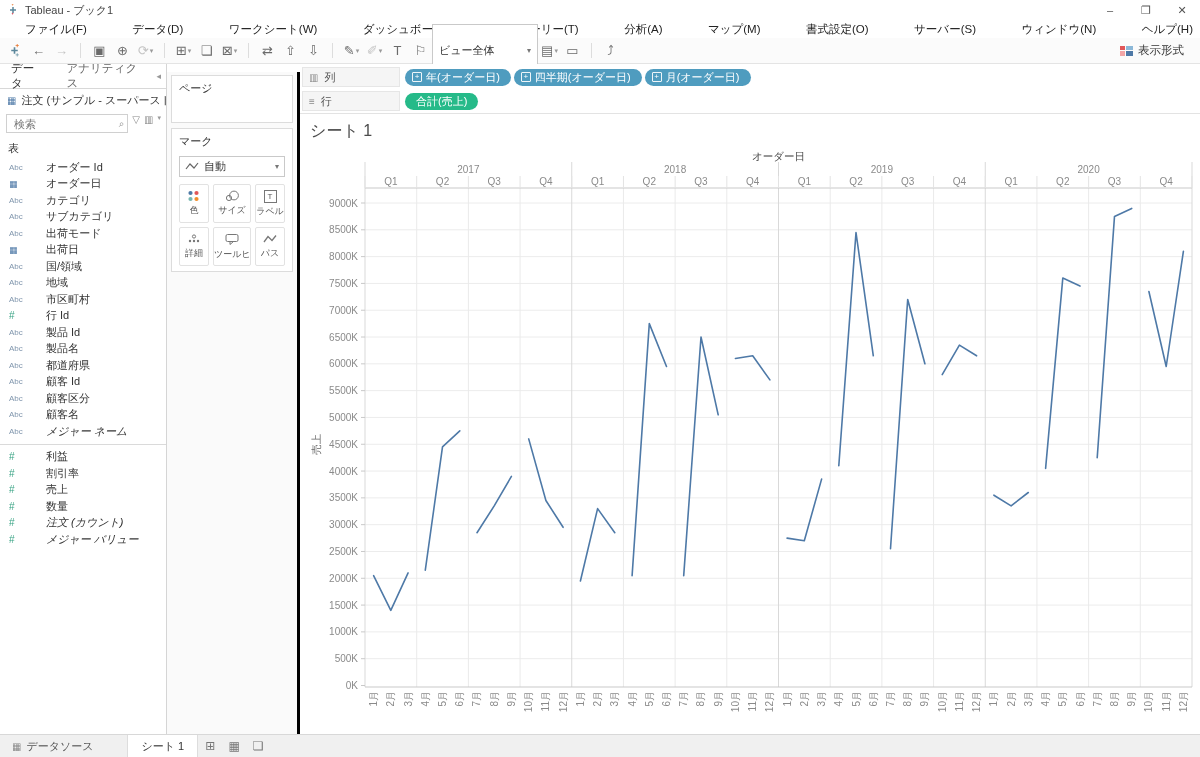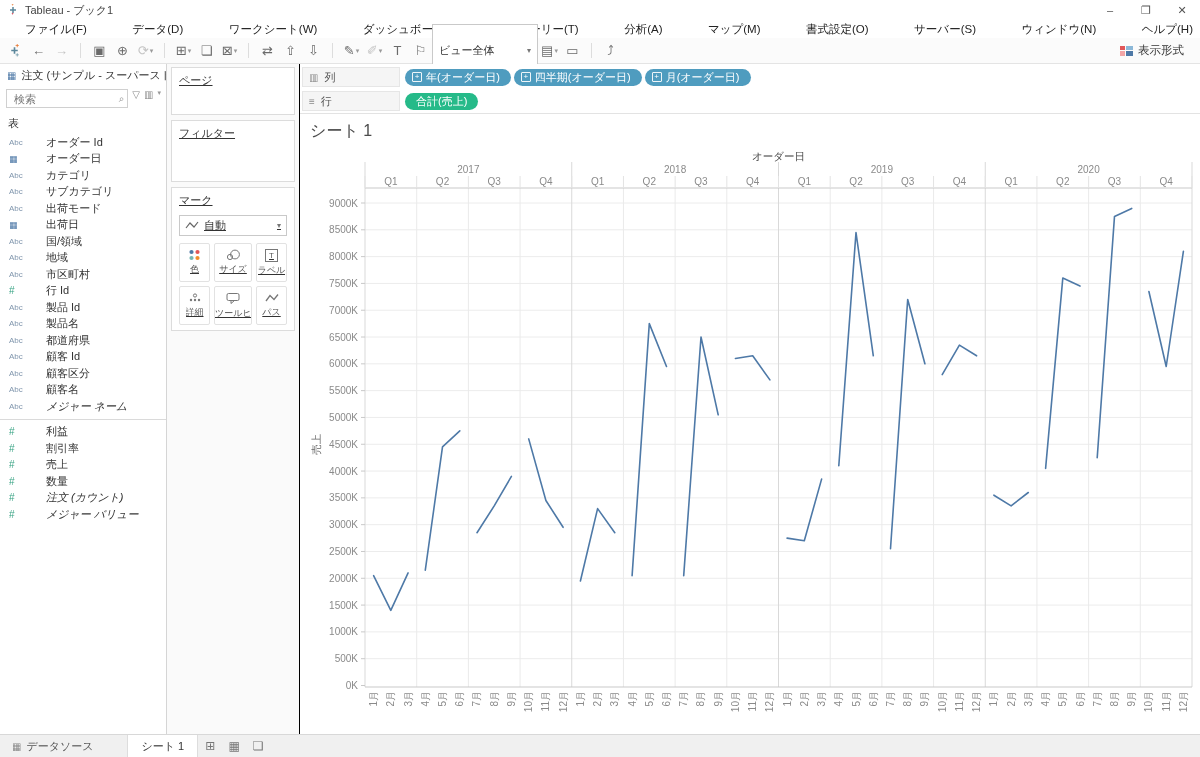--- a/index.html
+++ b/index.html
@@ -40,21 +40,21 @@
   .tiny-caret{font-size:7px;color:#999;}
   .tables-header{font-size:11px;color:#333;padding:5px 0 3px 8px;}
   .field-row{height:16.5px;display:flex;align-items:center;padding-left:9px;gap:17px;white-space:nowrap;}
   .f-ic{width:20px;flex:none;font-size:8px;color:#8096ad;font-style:normal;}
   .f-ic.date{color:#4e79a7;font-size:9px;}
   .f-ic.hash{color:#38a384;font-size:10px;}
   .field-label{font-size:11px;color:#333;}
   .field-row.italic .field-label{font-style:italic;}
   .field-sep{height:1px;background:#dadada;margin:4px 0;}
   
-  .cards{position:absolute;left:167px;top:64px;width:133px;bottom:22px;background:#fafafa;border-right:1px solid #000000;box-sizing:border-box;padding:3px 4px;text-decoration:underline;}
+  .cards{position:absolute;left:167px;top:72px;width:133px;bottom:22px;background:#fafafa;border-right:3px solid #000000;box-sizing:border-box;padding:3px 4px;}
   .card{background:#fff;border:1px solid #dcdcdc;margin-bottom:5px;padding:5px 7px;font-size:11px;color:#333;}
   .card.pages{height:36px;}
   .card.filters{height:50px;}
   .mark-type-dd{margin-top:7px;border:1px solid #c9c9c9;height:19px;display:flex;align-items:center;gap:5px;padding:0 5px;background:#fff;}
   .mark-type-dd .dd-caret{margin-left:auto;font-size:8px;color:#777;}
   .marks-grid{display:grid;grid-template-columns:repeat(3,1fr);gap:4px;margin-top:7px;}
   .mark-btn{border:1px solid #e2e2e2;border-radius:2px;height:37px;display:flex;flex-direction:column;align-items:center;justify-content:center;gap:2px;background:#fff;}
   .mark-btn .lbl{font-size:9px;color:#555;white-space:nowrap;max-width:36px;overflow:hidden;}
   .t-box{width:11px;height:11px;border:1px solid #777;font-size:8px;color:#555;display:flex;align-items:center;justify-content:center;}
   
@@ -149,20 +149,25 @@
       <rect x="0" y="1" width="5" height="4" fill="#e15759"></rect>
         <rect x="6" y="1" width="7" height="4" fill="#8cb8d8"></rect>
       <rect x="0" y="6" width="5" height="5" fill="#f2a5a6"></rect>
         <rect x="6" y="6" width="7" height="5" fill="#4e79a7"></rect>
     </svg>
     <span>表示形式</span>
   </div>
 </div>
 
 <div class="sidebar">
+  <div class="pane-tabs">
+    <span class="pane-tab">データ</span>
+    <span class="pane-tab inactive">アナリティクス</span>
+    <span class="pane-pin">◂</span>
+  </div>
   <div class="datasource-row">
     <span class="ds-ic">▦</span>
     <span>注文 (サンプル - スーパースト…</span>
   </div>
   <div class="search-row">
     <div class="search-box">
       <input type="text" placeholder="検索" style="">
       <span class="mini-ic">⌕</span>
     </div>
     <span class="mini-ic">▽</span>
@@ -265,23 +270,20 @@
       <div class="field-row italic">
         <span class="f-ic hash">#</span>
         <span class="field-label">メジャー バリュー</span>
       </div>
     </div>
 </div>
 
 <div class="cards">
   <div class="card pages">
     <span>ページ</span>
-  </div>
-  <div class="card filters">
-    <span>フィルター</span>
   </div>
   <div class="card marks">
     <span>マーク</span>
     <div class="mark-type-dd">
       <svg width="14" height="9" viewBox="0 0 14 9">
         <polyline points="1,7 5,2 9,6 13,1" fill="none" stroke="#666" stroke-width="1.2"></polyline>
       </svg>
       <span>自動</span>
       <span class="dd-caret">▾</span>
     </div>

